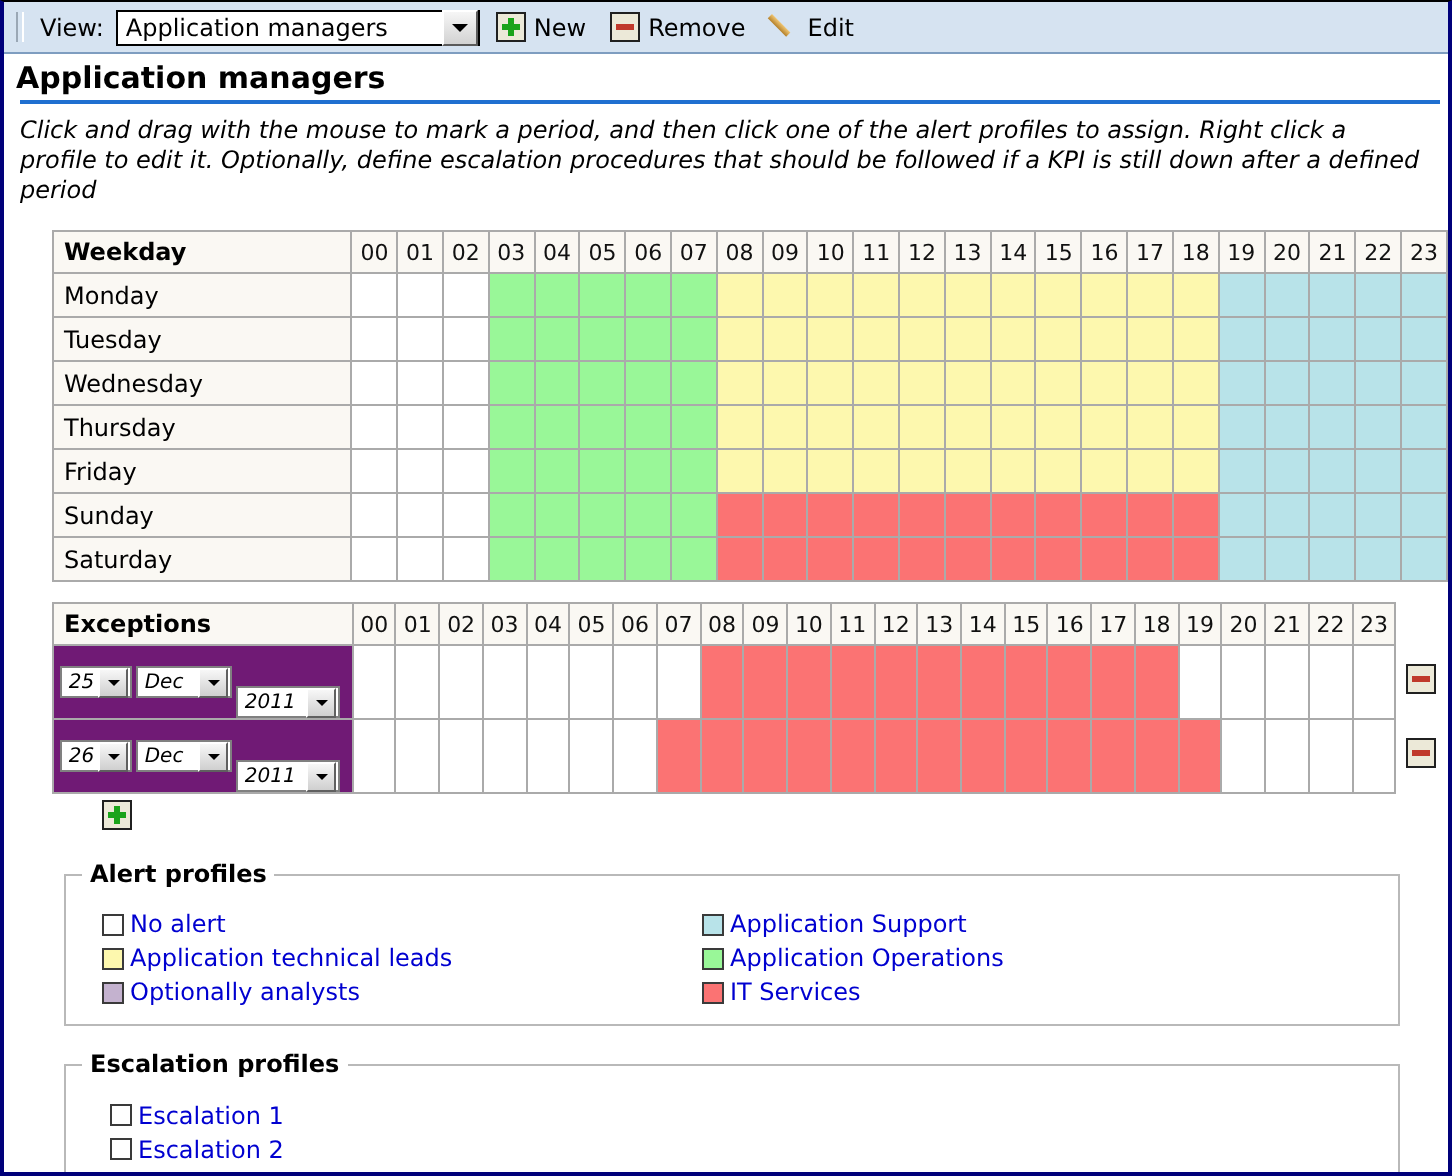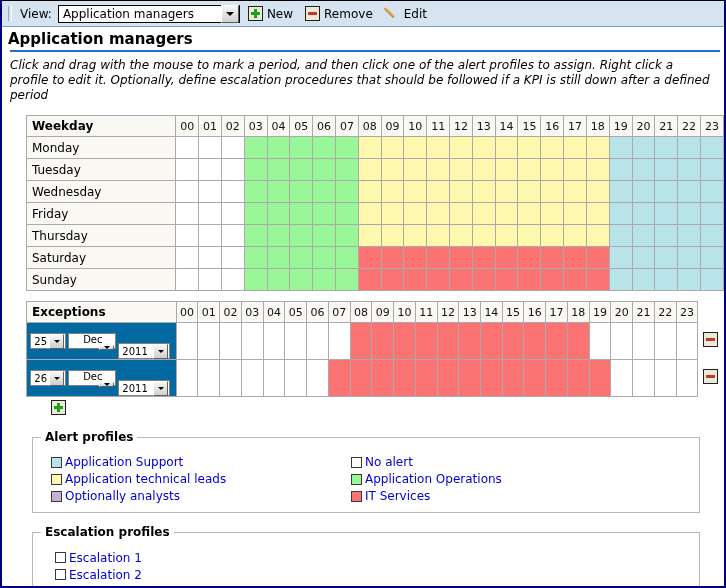--- a/index.html
+++ b/index.html
@@ -190,44 +190,45 @@
   td.c-green  { background: #99f798; }
   td.c-yellow { background: #fdf8ae; }
   td.c-red    { background: #fb7373; }
   td.c-blue   { background: #b8e3e9; }
   td.c-white  { background: #ffffff; }
 
   
   .exc-wrap { padding: 10px 0 0 24px; }
   table.exc th.corner { width: 145px; }
   td.datecell {
-    background: #0369a1;
+    background: #701a75;
     text-align: left;
     padding-left: 2px;
     height: 22px;
     white-space: nowrap;
+    font-style: italic;
   }
   .mini-select {
     display: inline-flex;
     align-items: center;
     height: 16px;
     box-sizing: border-box;
     border: 1px solid #808080;
     background: #ffffff;
     font-size: 10px;
     margin-right: 2px;
     vertical-align: middle;
   }
   .mini-select .ms-text {
     padding: 0 2px 0 3px;
     color: #000;
     white-space: nowrap;
   }
   .ms-day  { width: 36px; }
-  .ms-mon  { width: 48px; flex-direction: column; }
+  .ms-mon  { width: 48px; }
   .ms-year { width: 52px; margin-top: 20px; }
   .mini-select .ms-btn {
     margin-left: auto;
     width: 13px; height: 13px;
     background: linear-gradient(#f7f7f7, #cfcfcf);
     border-top: 1px solid #ffffff;
     border-left: 1px solid #ffffff;
     border-right: 1px solid #606060;
     border-bottom: 1px solid #606060;
     display: flex; align-items: center; justify-content: center;
@@ -483,20 +484,47 @@
             <td class="cell c-yellow"></td>
             <td class="cell c-yellow"></td>
             <td class="cell c-yellow"></td>
             <td class="cell c-blue"></td>
             <td class="cell c-blue"></td>
             <td class="cell c-blue"></td>
             <td class="cell c-blue"></td>
             <td class="cell c-blue"></td>
           </tr>
           <tr>
+            <td class="daylabel">Thursday</td>
+            <td class="cell c-white"></td>
+            <td class="cell c-white"></td>
+            <td class="cell c-white"></td>
+            <td class="cell c-green"></td>
+            <td class="cell c-green"></td>
+            <td class="cell c-green"></td>
+            <td class="cell c-green"></td>
+            <td class="cell c-green"></td>
+            <td class="cell c-yellow"></td>
+            <td class="cell c-yellow"></td>
+            <td class="cell c-yellow"></td>
+            <td class="cell c-yellow"></td>
+            <td class="cell c-yellow"></td>
+            <td class="cell c-yellow"></td>
+            <td class="cell c-yellow"></td>
+            <td class="cell c-yellow"></td>
+            <td class="cell c-yellow"></td>
+            <td class="cell c-yellow"></td>
+            <td class="cell c-yellow"></td>
+            <td class="cell c-blue"></td>
+            <td class="cell c-blue"></td>
+            <td class="cell c-blue"></td>
+            <td class="cell c-blue"></td>
+            <td class="cell c-blue"></td>
+          </tr>
+          <tr>
             <td class="daylabel">Friday</td>
             <td class="cell c-white"></td>
             <td class="cell c-white"></td>
             <td class="cell c-white"></td>
             <td class="cell c-green"></td>
             <td class="cell c-green"></td>
             <td class="cell c-green"></td>
             <td class="cell c-green"></td>
             <td class="cell c-green"></td>
             <td class="cell c-yellow"></td>
@@ -510,75 +538,48 @@
             <td class="cell c-yellow"></td>
             <td class="cell c-yellow"></td>
             <td class="cell c-yellow"></td>
             <td class="cell c-blue"></td>
             <td class="cell c-blue"></td>
             <td class="cell c-blue"></td>
             <td class="cell c-blue"></td>
             <td class="cell c-blue"></td>
           </tr>
           <tr>
-            <td class="daylabel">Thursday</td>
-            <td class="cell c-white"></td>
-            <td class="cell c-white"></td>
-            <td class="cell c-white"></td>
-            <td class="cell c-green"></td>
-            <td class="cell c-green"></td>
-            <td class="cell c-green"></td>
-            <td class="cell c-green"></td>
-            <td class="cell c-green"></td>
-            <td class="cell c-yellow"></td>
-            <td class="cell c-yellow"></td>
-            <td class="cell c-yellow"></td>
-            <td class="cell c-yellow"></td>
-            <td class="cell c-yellow"></td>
-            <td class="cell c-yellow"></td>
-            <td class="cell c-yellow"></td>
-            <td class="cell c-yellow"></td>
-            <td class="cell c-yellow"></td>
-            <td class="cell c-yellow"></td>
-            <td class="cell c-yellow"></td>
+            <td class="daylabel">Sunday</td>
+            <td class="cell c-white"></td>
+            <td class="cell c-white"></td>
+            <td class="cell c-white"></td>
+            <td class="cell c-green"></td>
+            <td class="cell c-green"></td>
+            <td class="cell c-green"></td>
+            <td class="cell c-green"></td>
+            <td class="cell c-green"></td>
+            <td class="cell c-red"></td>
+            <td class="cell c-red"></td>
+            <td class="cell c-red"></td>
+            <td class="cell c-red"></td>
+            <td class="cell c-red"></td>
+            <td class="cell c-red"></td>
+            <td class="cell c-red"></td>
+            <td class="cell c-red"></td>
+            <td class="cell c-red"></td>
+            <td class="cell c-red"></td>
+            <td class="cell c-red"></td>
             <td class="cell c-blue"></td>
             <td class="cell c-blue"></td>
             <td class="cell c-blue"></td>
             <td class="cell c-blue"></td>
             <td class="cell c-blue"></td>
           </tr>
           <tr>
             <td class="daylabel">Saturday</td>
-            <td class="cell c-white"></td>
-            <td class="cell c-white"></td>
-            <td class="cell c-white"></td>
-            <td class="cell c-green"></td>
-            <td class="cell c-green"></td>
-            <td class="cell c-green"></td>
-            <td class="cell c-green"></td>
-            <td class="cell c-green"></td>
-            <td class="cell c-red"></td>
-            <td class="cell c-red"></td>
-            <td class="cell c-red"></td>
-            <td class="cell c-red"></td>
-            <td class="cell c-red"></td>
-            <td class="cell c-red"></td>
-            <td class="cell c-red"></td>
-            <td class="cell c-red"></td>
-            <td class="cell c-red"></td>
-            <td class="cell c-red"></td>
-            <td class="cell c-red"></td>
-            <td class="cell c-blue"></td>
-            <td class="cell c-blue"></td>
-            <td class="cell c-blue"></td>
-            <td class="cell c-blue"></td>
-            <td class="cell c-blue"></td>
-          </tr>
-          <tr>
-            <td class="daylabel">Sunday</td>
             <td class="cell c-white"></td>
             <td class="cell c-white"></td>
             <td class="cell c-white"></td>
             <td class="cell c-green"></td>
             <td class="cell c-green"></td>
             <td class="cell c-green"></td>
             <td class="cell c-green"></td>
             <td class="cell c-green"></td>
             <td class="cell c-red"></td>
             <td class="cell c-red"></td>
@@ -724,26 +725,26 @@
     </table>
     <div class="add-row-wrap">
       <span class="plus-btn"></span>
     </div>
   </div>
 
   <fieldset class="fs">
     <legend>Alert profiles</legend>
     <div class="profiles-grid">
         <div class="prof">
+          <span class="swatch" style="background: rgb(255, 255, 255);"></span>
+          <span class="prof-label">No alert</span>
+        </div>
+        <div class="prof">
           <span class="swatch" style="background: rgb(184, 227, 233);"></span>
           <span class="prof-label">Application Support</span>
-        </div>
-        <div class="prof">
-          <span class="swatch" style="background: rgb(255, 255, 255);"></span>
-          <span class="prof-label">No alert</span>
         </div>
         <div class="prof">
           <span class="swatch" style="background: rgb(253, 248, 174);"></span>
           <span class="prof-label">Application technical leads</span>
         </div>
         <div class="prof">
           <span class="swatch" style="background: rgb(153, 247, 152);"></span>
           <span class="prof-label">Application Operations</span>
         </div>
         <div class="prof">

